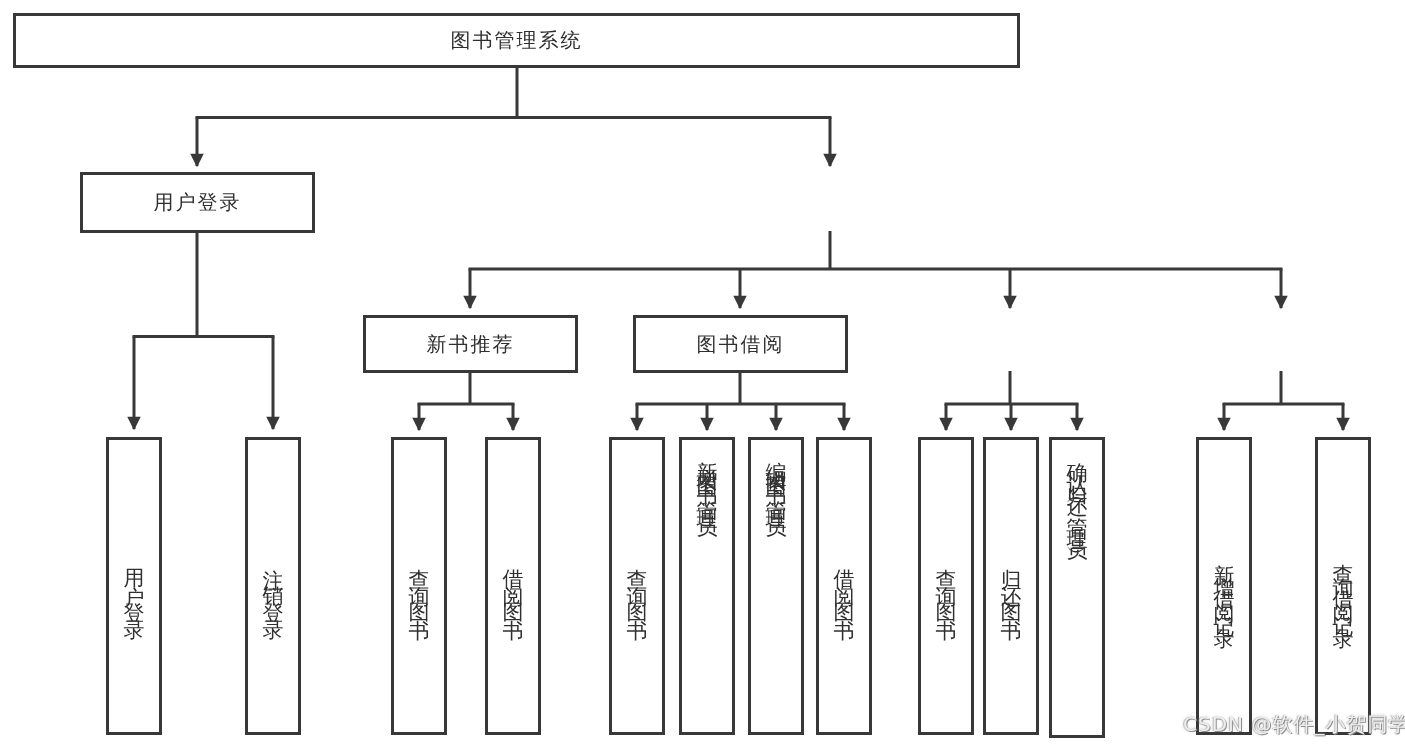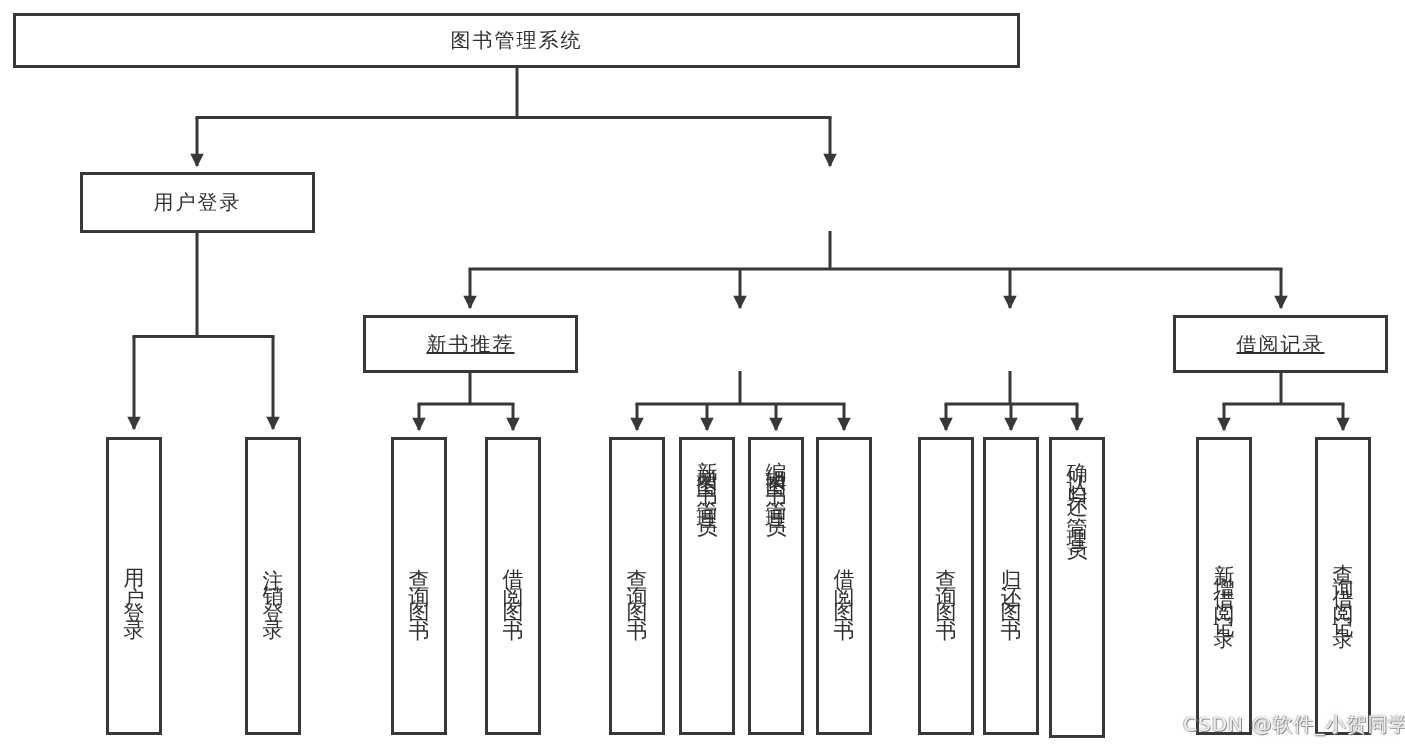--- a/index.html
+++ b/index.html
@@ -29,21 +29,21 @@
     justify-content: center;
     font-size: 20px;
     letter-spacing: 2px;
     white-space: nowrap;
   }
   
   .h-node { text-align: center; }
   .root-node   { left: 13px;  top: 13px;  width: 1007px; height: 55px; }
   .lvl2-a      { left: 80px;  top: 172px; width: 235px;  height: 61px; }
   .lvl2-b      { left: 711px; top: 172px; width: 234px;  height: 61px; }
-  .lvl3        { top: 315px; width: 215px; height: 58px; text-decoration: underline; }
+  .lvl3        { top: 315px; width: 215px; height: 58px; }
   .l3-0 { left: 363px; }
   .l3-1 { left: 633px; }
   .l3-2 { left: 903px; }
   .l3-3 { left: 1173px; }
   
   .v-node {
     top: 437px;
     width: 56px;
     height: 298px;
     writing-mode: vertical-rl;
@@ -129,21 +129,21 @@
     <path class="wire" marker-end="url(#arrow)" d="M1077 404 V430"></path>
     <path class="wire" marker-end="url(#arrow)" d="M1224 404 V430"></path>
     <path class="wire" marker-end="url(#arrow)" d="M1343 404 V430"></path>
   </svg>
 
   <div class="node h-node root-node">图书管理系统</div>
 
   <div class="node h-node lvl2-a">用户登录</div>
 
   <div class="node h-node lvl3 l3-0">新书推荐</div>
-  <div class="node h-node lvl3 l3-3">借阅记录</div>
+  <div class="node h-node lvl3 l3-1">图书借阅</div>
 
   <div class="node v-node v-short lf-0">用户登录</div>
   <div class="node v-node v-short lf-1">注销登录</div>
   <div class="node v-node v-short lf-2">查询图书</div>
   <div class="node v-node v-short lf-3">借阅图书</div>
   <div class="node v-node v-short lf-4">查询图书</div>
   <div class="node v-node v-long lf-5">新增图书（管理员）</div>
   <div class="node v-node v-long lf-6">编辑图书（管理员）</div>
   <div class="node v-node v-short lf-7">借阅图书</div>
   <div class="node v-node v-short lf-8">查询图书</div>

